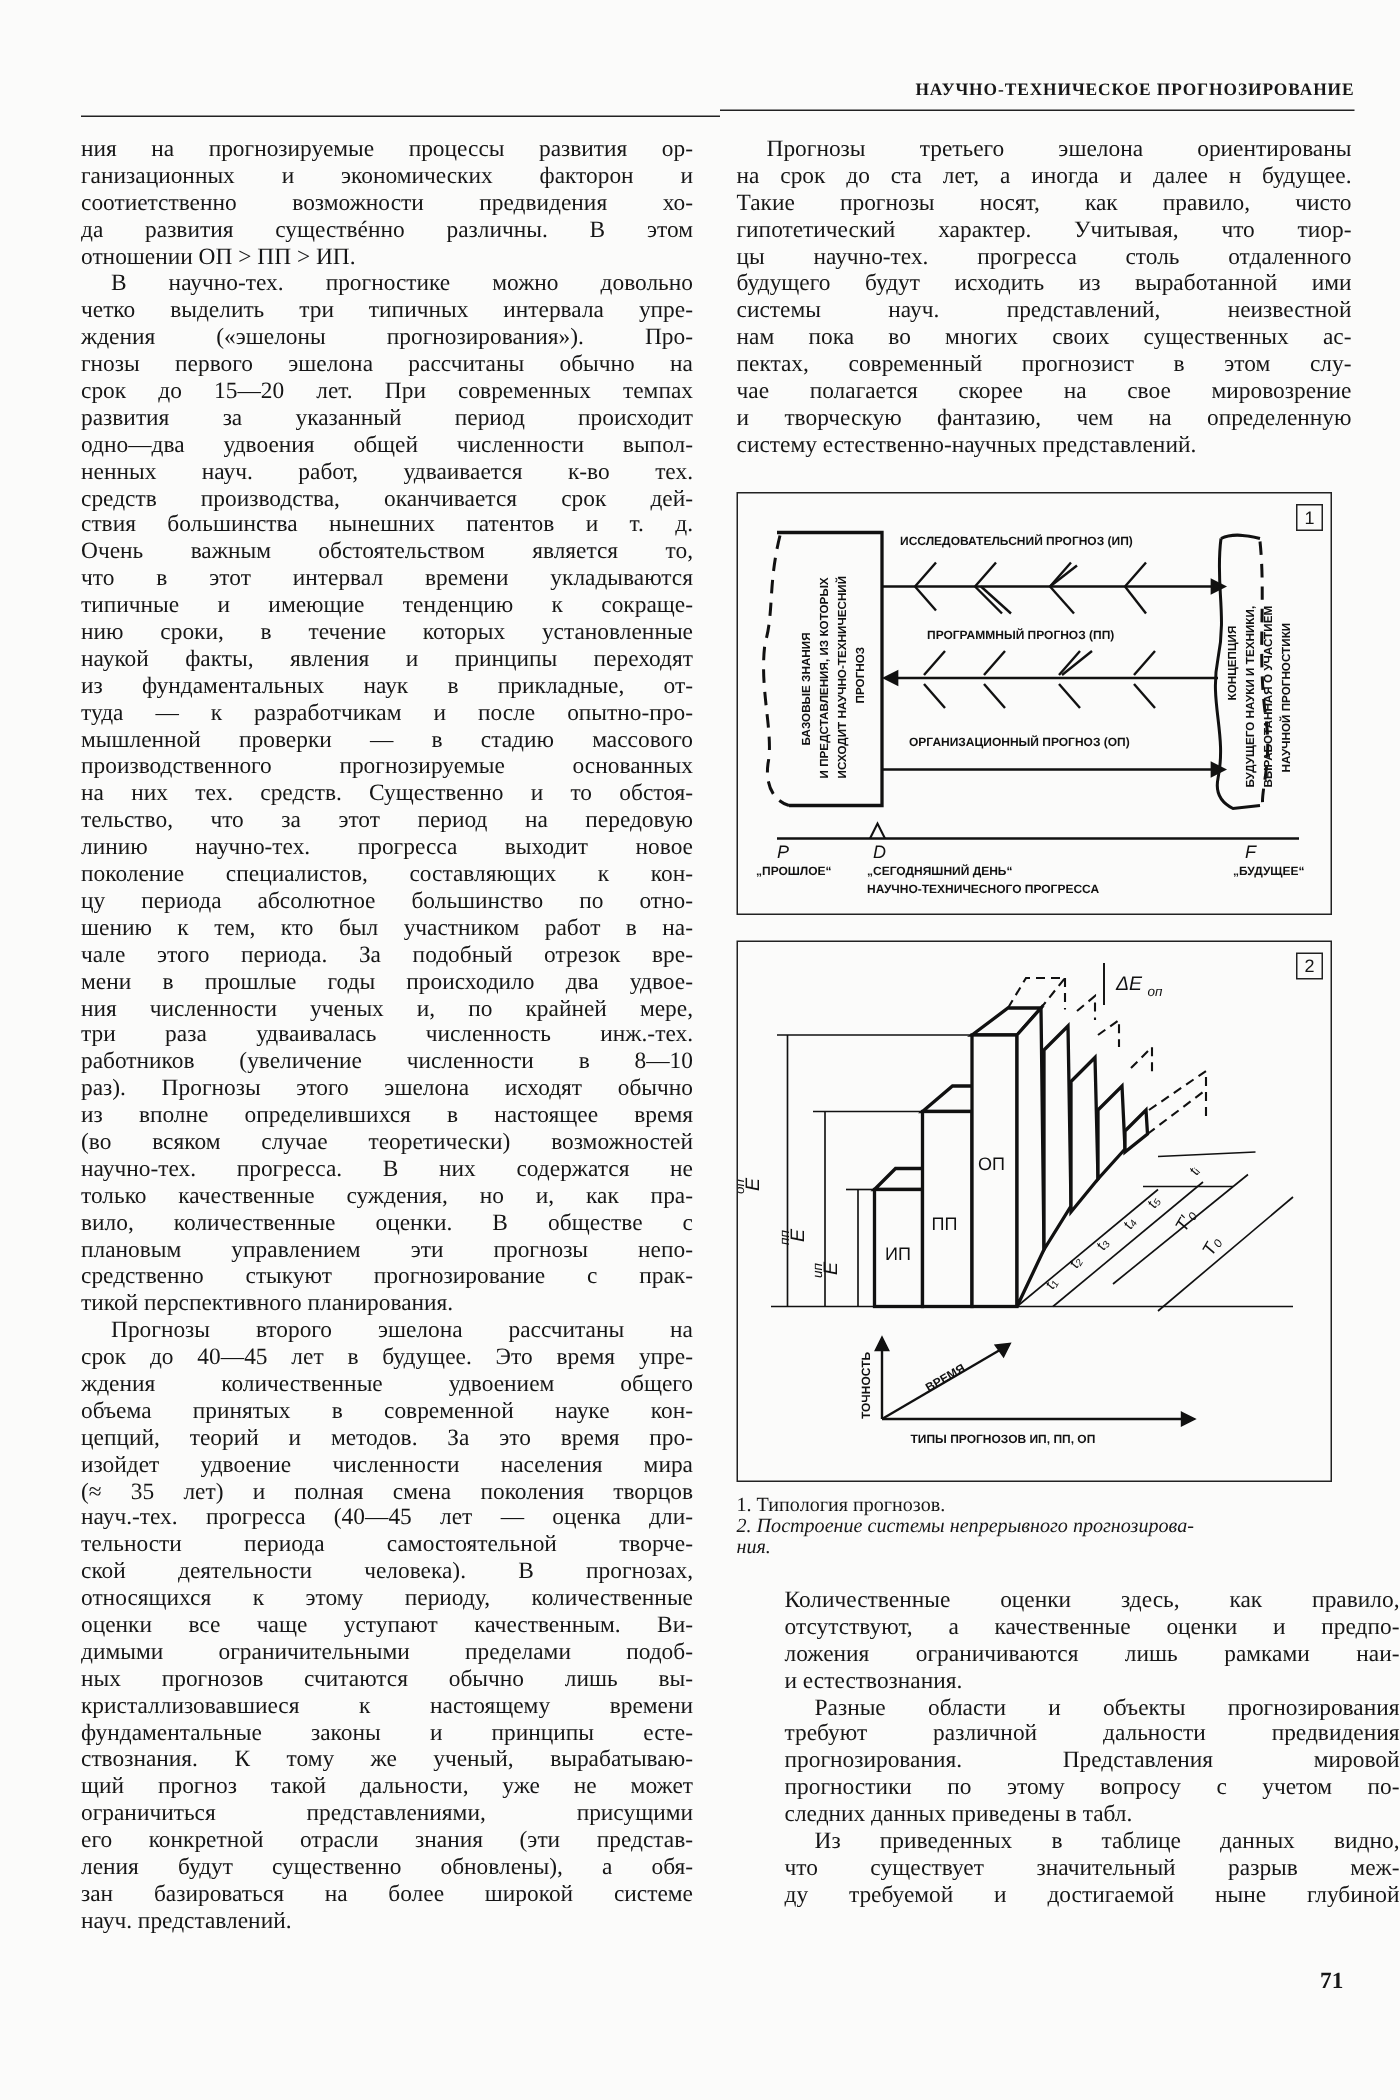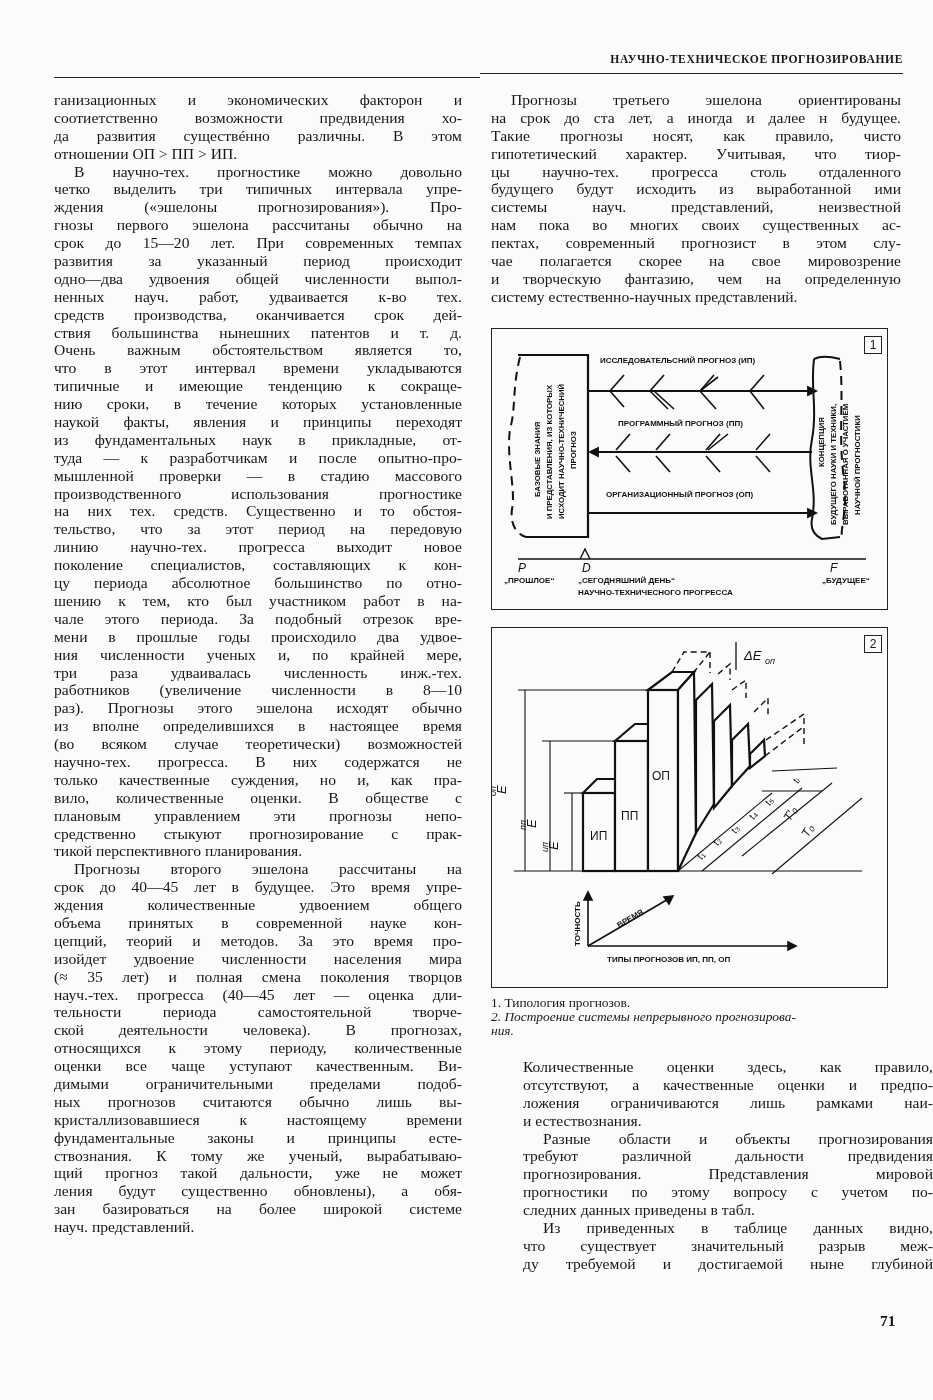--- a/index.html
+++ b/index.html
@@ -20,20 +20,21 @@
   svg text { font-family: "Liberation Sans", "DejaVu Sans", sans-serif; fill: #111; }
 </style>
 </head>
 <body>
 
 <div class="running-head">НАУЧНО-ТЕХНИЧЕСКОЕ ПРОГНОЗИРОВАНИЕ</div>
 <div class="rule" style="left:54px; top:77px; width:426px;"></div>
 <div class="rule" style="left:480px; top:73px; width:423px;"></div>
 
 <div class="col" id="leftcol" style="left:54px; top:91px; width:408px;">
+    <span class="line">ния на прогнозируемые процессы развития ор-</span>
     <span class="line">ганизационных и экономических факторон и</span>
     <span class="line">соотиетственно возможности предвидения хо-</span>
     <span class="line">да развития существéнно различны. В этом</span>
     <span class="line last">отношении ОП &gt; ПП &gt; ИП.</span>
     <span class="line" style="padding-left: 20px;">В научно-тех. прогностике можно довольно</span>
     <span class="line">четко выделить три типичных интервала упре-</span>
     <span class="line">ждения («эшелоны прогнозирования»). Про-</span>
     <span class="line">гнозы первого эшелона рассчитаны обычно на</span>
     <span class="line">срок до 15—20 лет. При современных темпах</span>
     <span class="line">развития за указанный период происходит</span>
@@ -42,21 +43,21 @@
     <span class="line">средств производства, оканчивается срок дей-</span>
     <span class="line">ствия большинства нынешних патентов и т. д.</span>
     <span class="line">Очень важным обстоятельством является то,</span>
     <span class="line">что в этот интервал времени укладываются</span>
     <span class="line">типичные и имеющие тенденцию к сокраще-</span>
     <span class="line">нию сроки, в течение которых установленные</span>
     <span class="line">наукой факты, явления и принципы переходят</span>
     <span class="line">из фундаментальных наук в прикладные, от-</span>
     <span class="line">туда — к разработчикам и после опытно-про-</span>
     <span class="line">мышленной проверки — в стадию массового</span>
-    <span class="line">производственного использования прогностике</span>
+    <span class="line">производственного прогнозируемые основанных</span>
     <span class="line">на них тех. средств. Существенно и то обстоя-</span>
     <span class="line">тельство, что за этот период на передовую</span>
     <span class="line">линию научно-тех. прогресса выходит новое</span>
     <span class="line">поколение специалистов, составляющих к кон-</span>
     <span class="line">цу периода абсолютное большинство по отно-</span>
     <span class="line">шению к тем, кто был участником работ в на-</span>
     <span class="line">чале этого периода. За подобный отрезок вре-</span>
     <span class="line">мени в прошлые годы происходило два удвое-</span>
     <span class="line">ния численности ученых и, по крайней мере,</span>
     <span class="line">три раза удваивалась численность инж.-тех.</span>
@@ -81,20 +82,22 @@
     <span class="line">тельности периода самостоятельной творче-</span>
     <span class="line">ской деятельности человека). В прогнозах,</span>
     <span class="line">относящихся к этому периоду, количественные</span>
     <span class="line">оценки все чаще уступают качественным. Ви-</span>
     <span class="line">димыми ограничительными пределами подоб-</span>
     <span class="line">ных прогнозов считаются обычно лишь вы-</span>
     <span class="line">кристаллизовавшиеся к настоящему времени</span>
     <span class="line">фундаментальные законы и принципы есте-</span>
     <span class="line">ствознания. К тому же ученый, вырабатываю-</span>
     <span class="line">щий прогноз такой дальности, уже не может</span>
+    <span class="line">ограничиться представлениями, присущими</span>
+    <span class="line">его конкретной отрасли знания (эти представ-</span>
     <span class="line">ления будут существенно обновлены), а обя-</span>
     <span class="line">зан базироваться на более широкой системе</span>
     <span class="line last">науч. представлений.</span>
   </div>
 
 <div class="col" id="rightTop" style="left:491px; top:91px; width:410px;">
     <span class="line" style="padding-left: 20px;">Прогнозы третьего эшелона ориентированы</span>
     <span class="line">на срок до ста лет, а иногда и далее н будущее.</span>
     <span class="line">Такие прогнозы носят, как правило, чисто</span>
     <span class="line">гипотетический характер. Учитывая, что тиор-</span>

